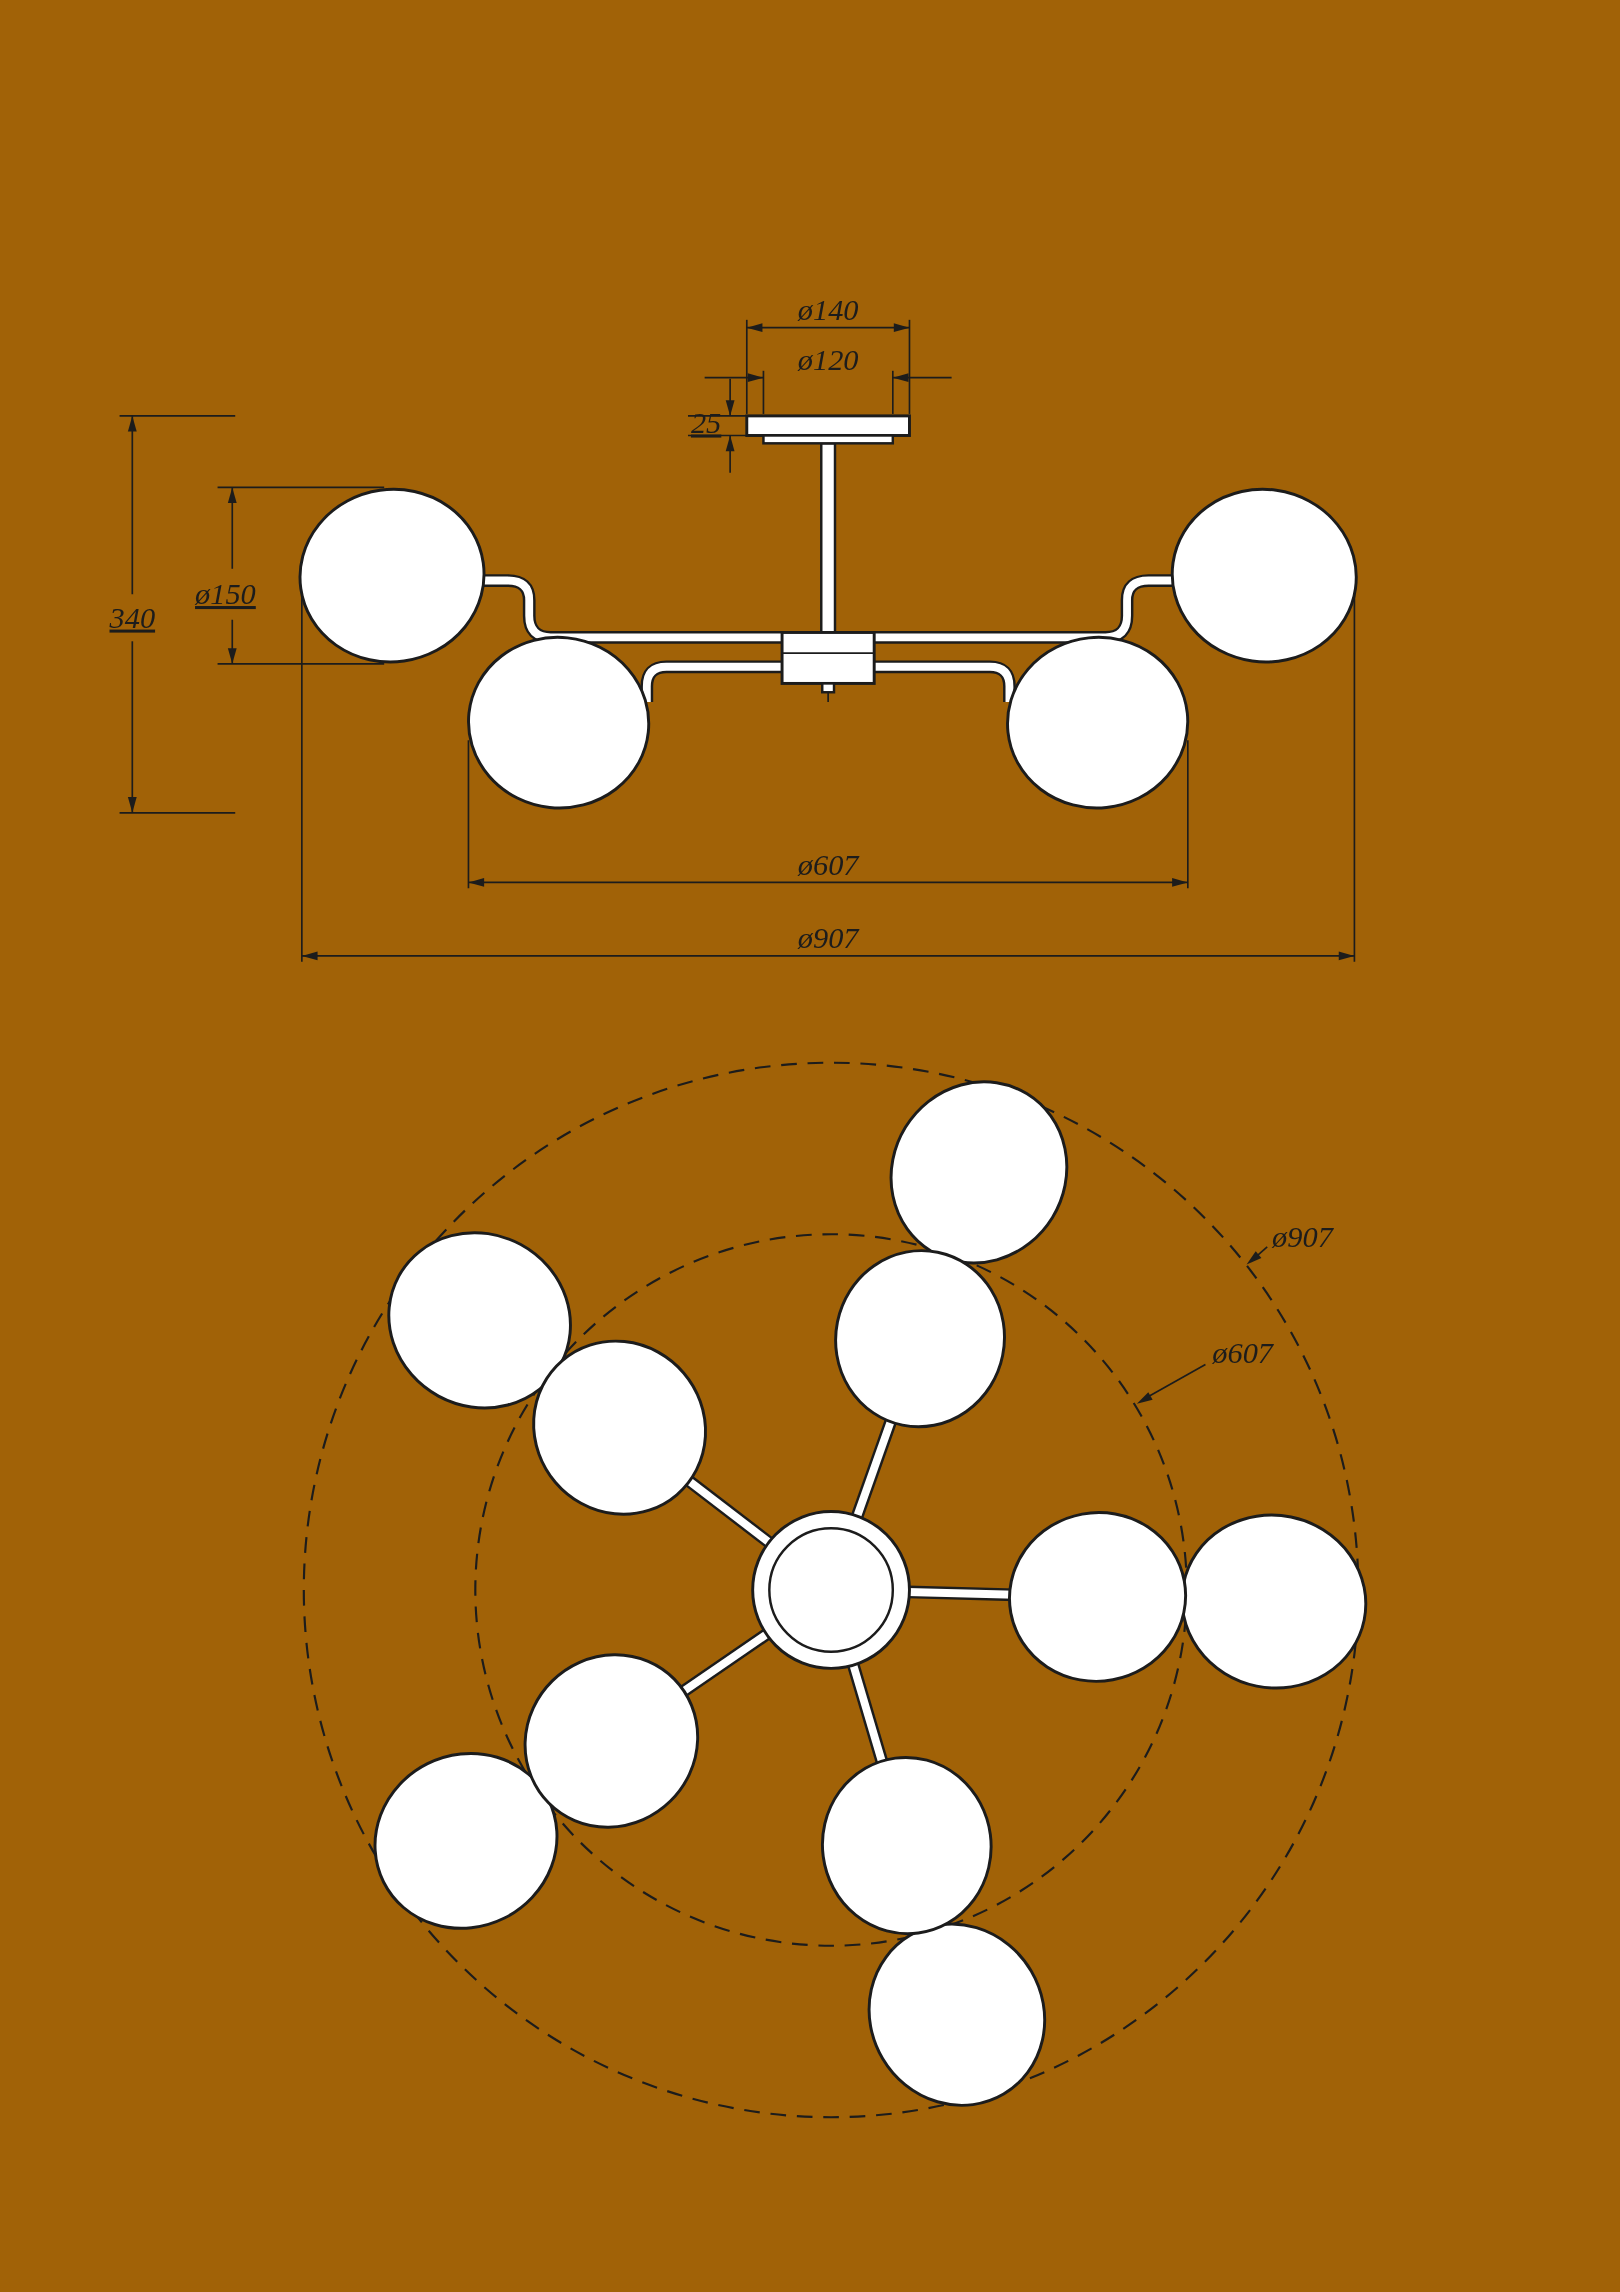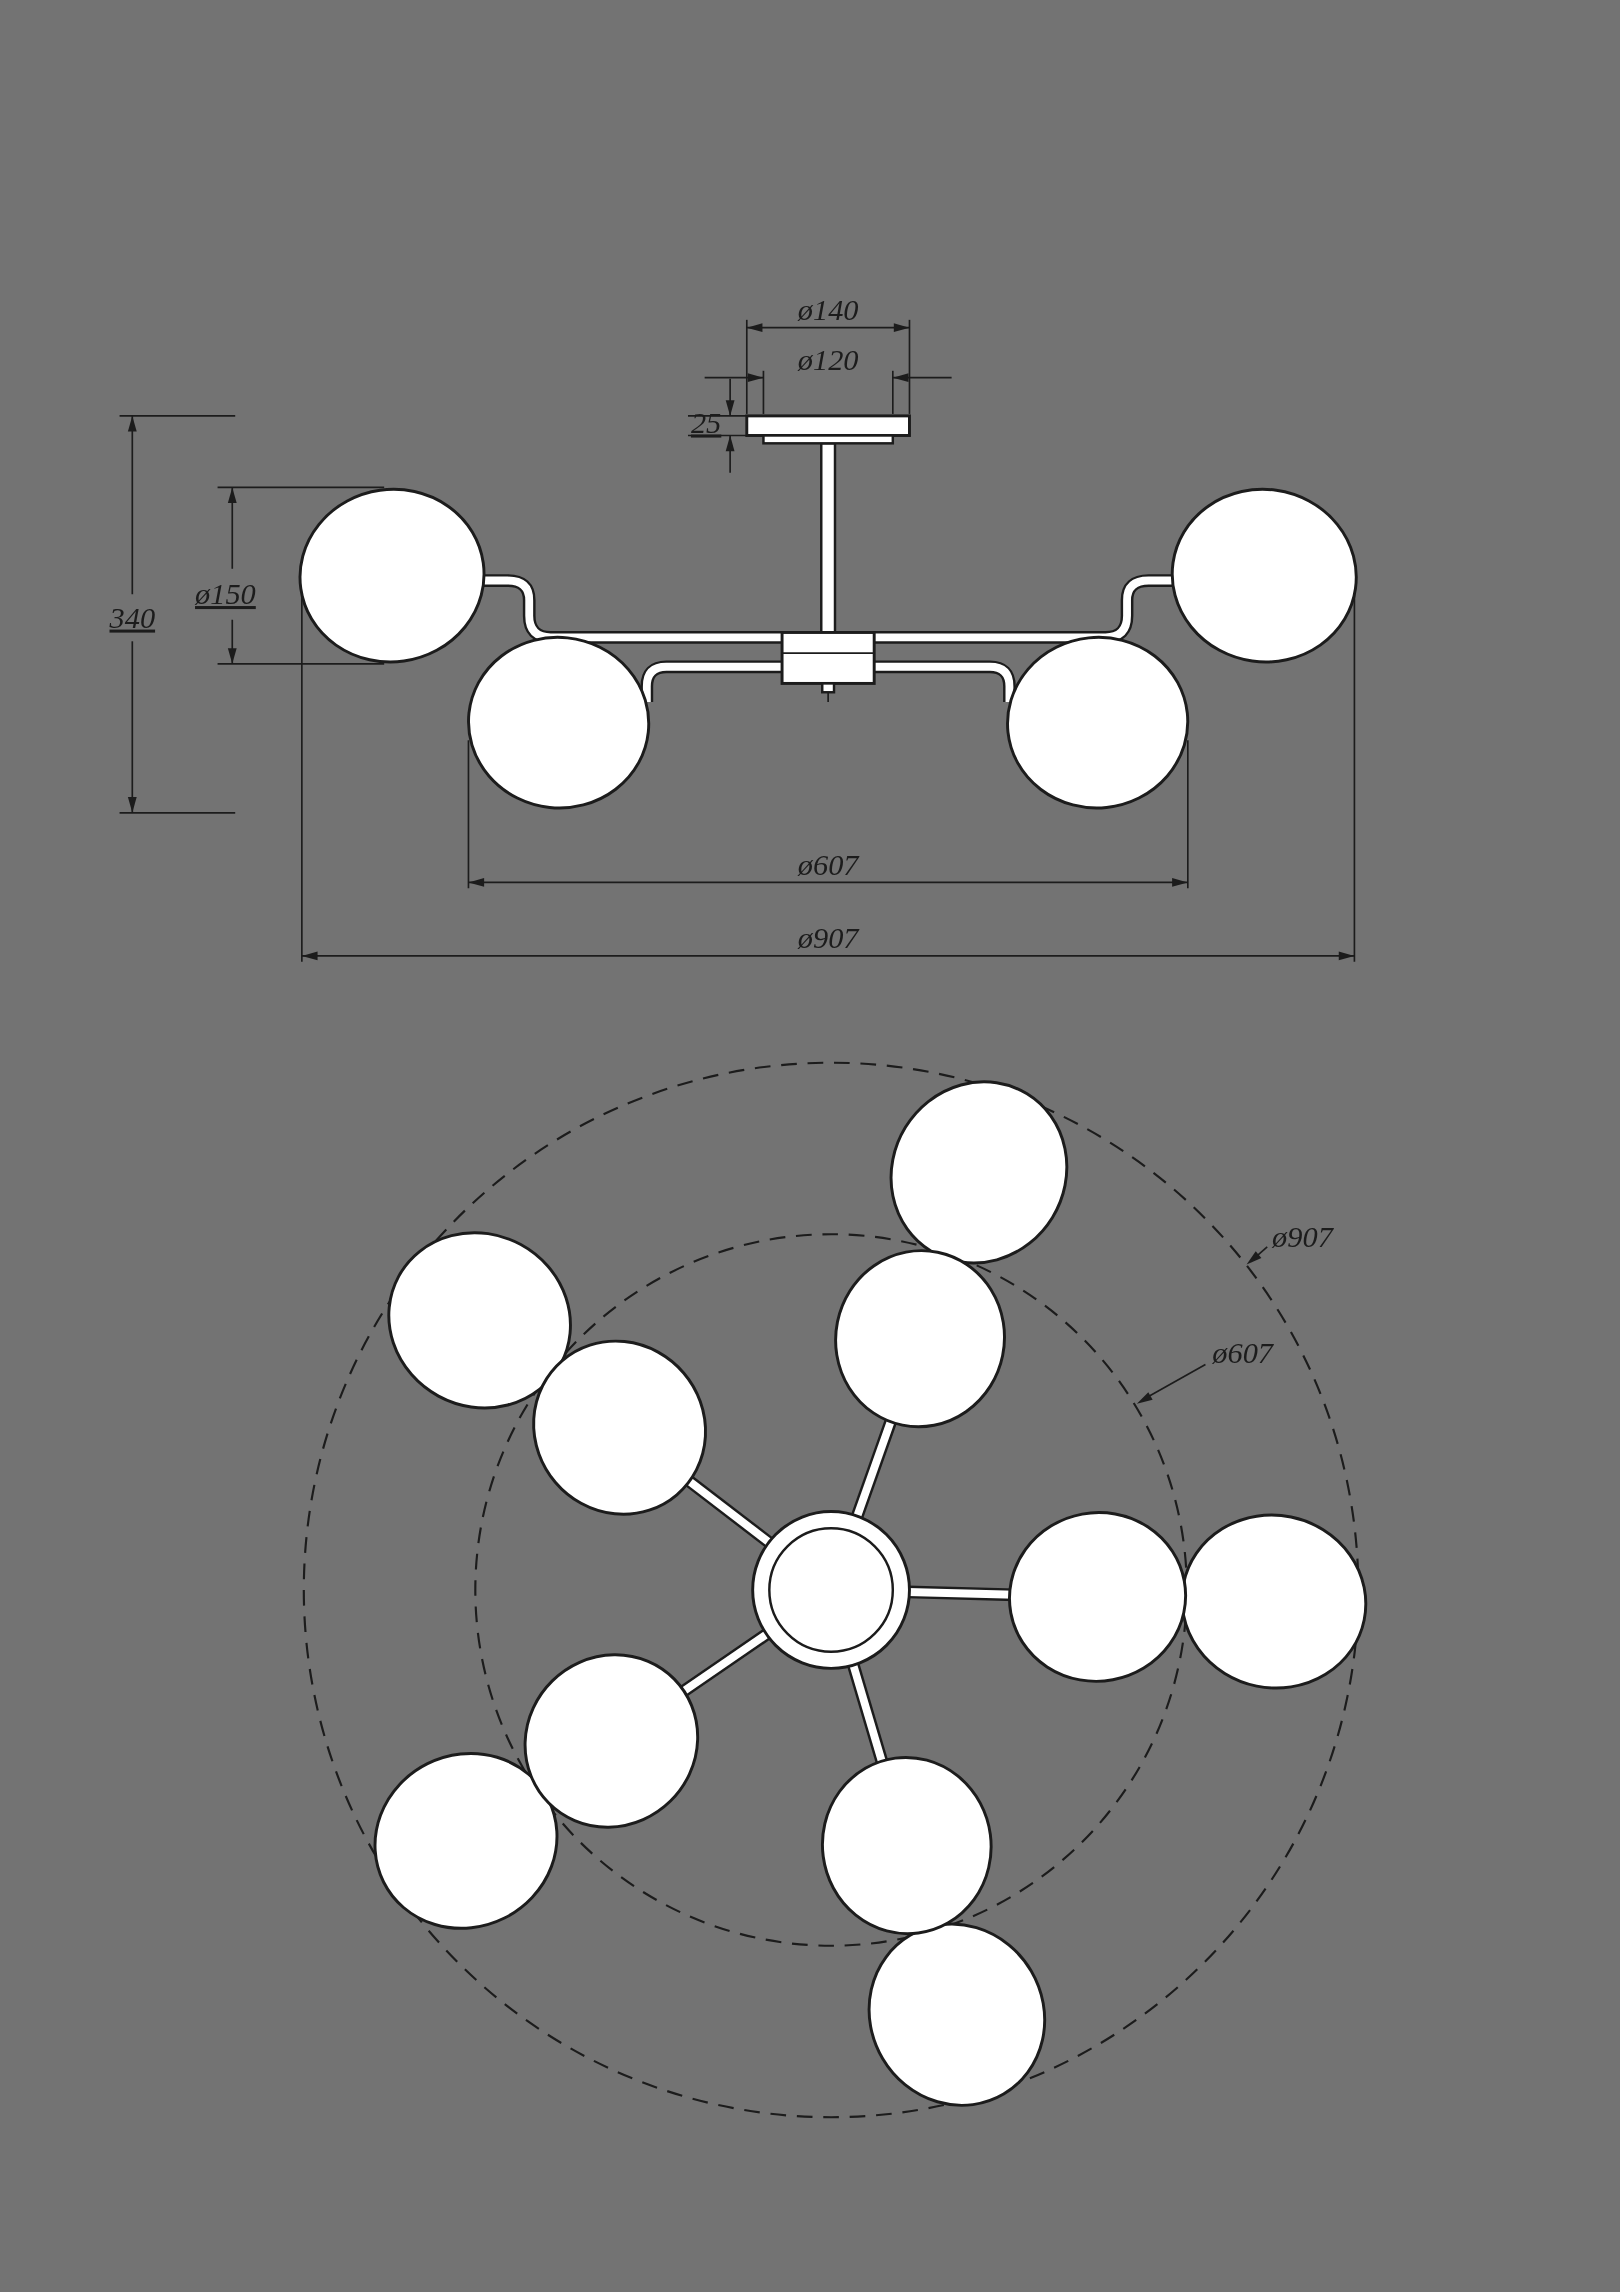--- a/index.html
+++ b/index.html
@@ -3,21 +3,21 @@
 <meta charset="utf-8">
 <style>
   html, body {
     margin: 0;
     padding: 0;
     background: #ffffff;
   }
   .page {
     width: 1620px;
     height: 2293px;
-    background: #737373;
+    background: #a16207;
     position: relative;
   }
   svg { display: block; }
   svg text {
     font-family: "Liberation Serif", "DejaVu Serif", serif;
     font-style: italic;
     font-size: 31px;
     fill: #1c1c1c;
   }
   .dim-underline { text-decoration: underline; }

